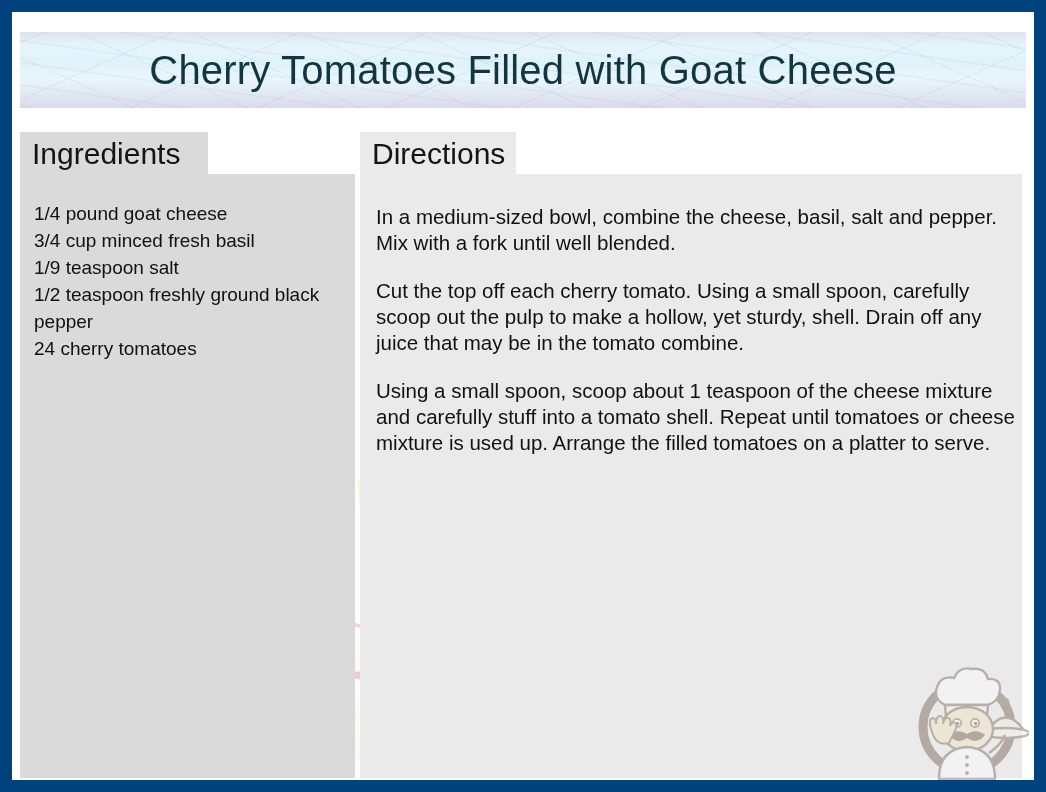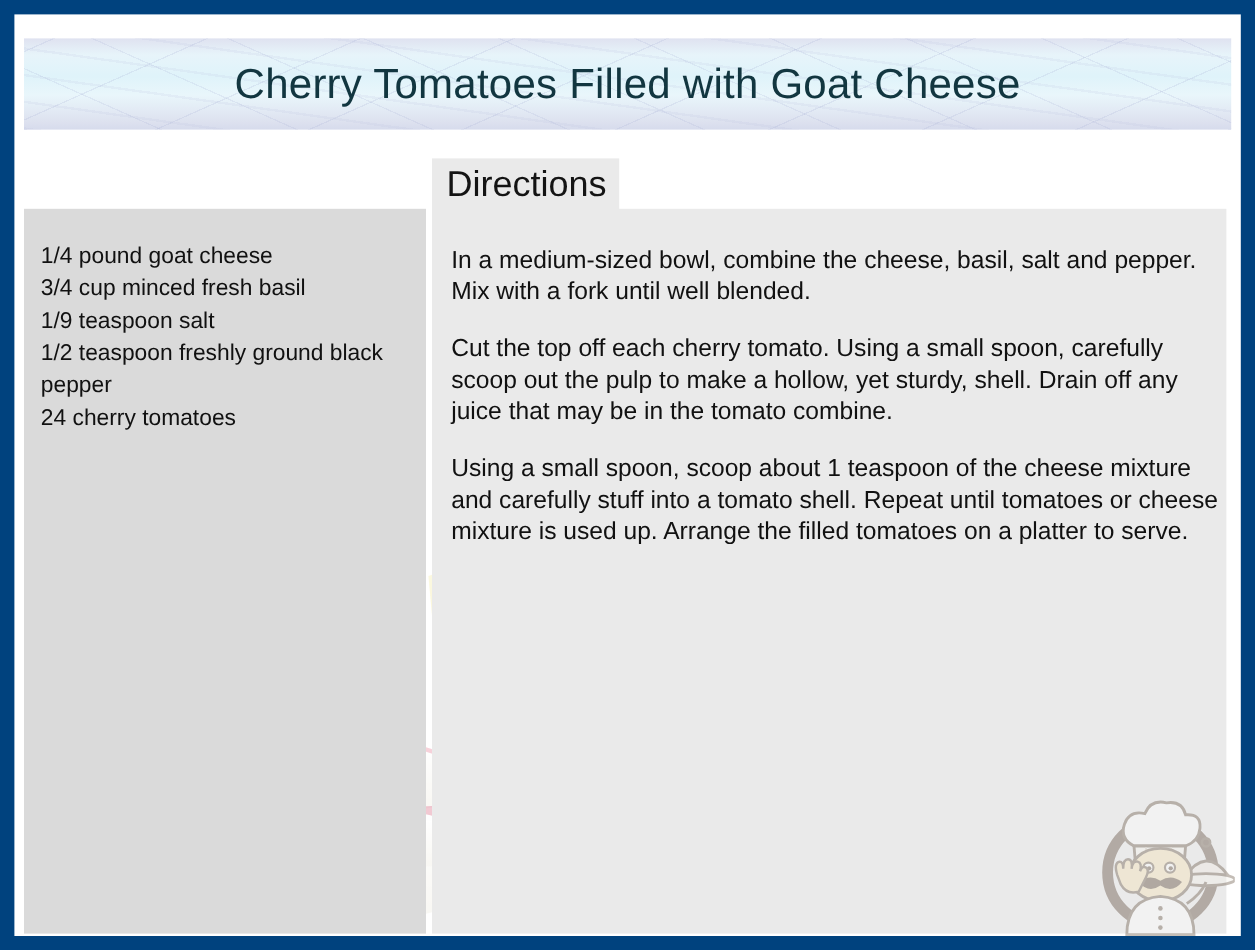--- a/index.html
+++ b/index.html
@@ -58,21 +58,21 @@
         #e7f4fa 18%,
         #dff3fa 42%,
         #e9f6fb 62%,
         #dde1ef 92%,
         #d6dbec 100%);
     display: flex;
     align-items: center;
     justify-content: center;
   }
   #title-text {
-    font-size: 35px;
+    font-size: 40px;
     color: #123640;
     letter-spacing: 0.2px;
     white-space: nowrap;
     line-height: 1;
     text-align: center;
   }
 
   
   #cheese-photo {
     position: absolute;
@@ -272,20 +272,23 @@
         <rect x="222" y="274" width="26" height="24" rx="3"></rect>
         <rect x="256" y="266" width="24" height="26" rx="3"></rect>
         <rect x="288" y="276" width="26" height="24" rx="3"></rect>
         <rect x="322" y="262" width="22" height="24" rx="3"></rect>
       </g>
       <rect x="352" y="268" width="34" height="34" rx="3" fill="url(#gBlue)"></rect>
       <rect x="556" y="216" width="30" height="28" rx="3" fill="url(#gYellow)"></rect>
     </svg>
 
     <div id="ingredients-body" class="section-body"></div>
+    <div id="ingredients-tab" class="section-tab">
+      <span class="section-tab-label">Ingredients</span>
+    </div>
     <div id="ingredients-list" class="panel-text">
       <div class="ing-line">1/4 pound goat cheese</div>
       <div class="ing-line">3/4 cup minced fresh basil</div>
       <div class="ing-line">1/9 teaspoon salt</div>
       <div class="ing-line">1/2 teaspoon freshly ground black pepper</div>
       <div class="ing-line">24 cherry tomatoes</div>
     </div>
 
     <div id="directions-body" class="section-body"></div>
     <div id="directions-tab" class="section-tab">

